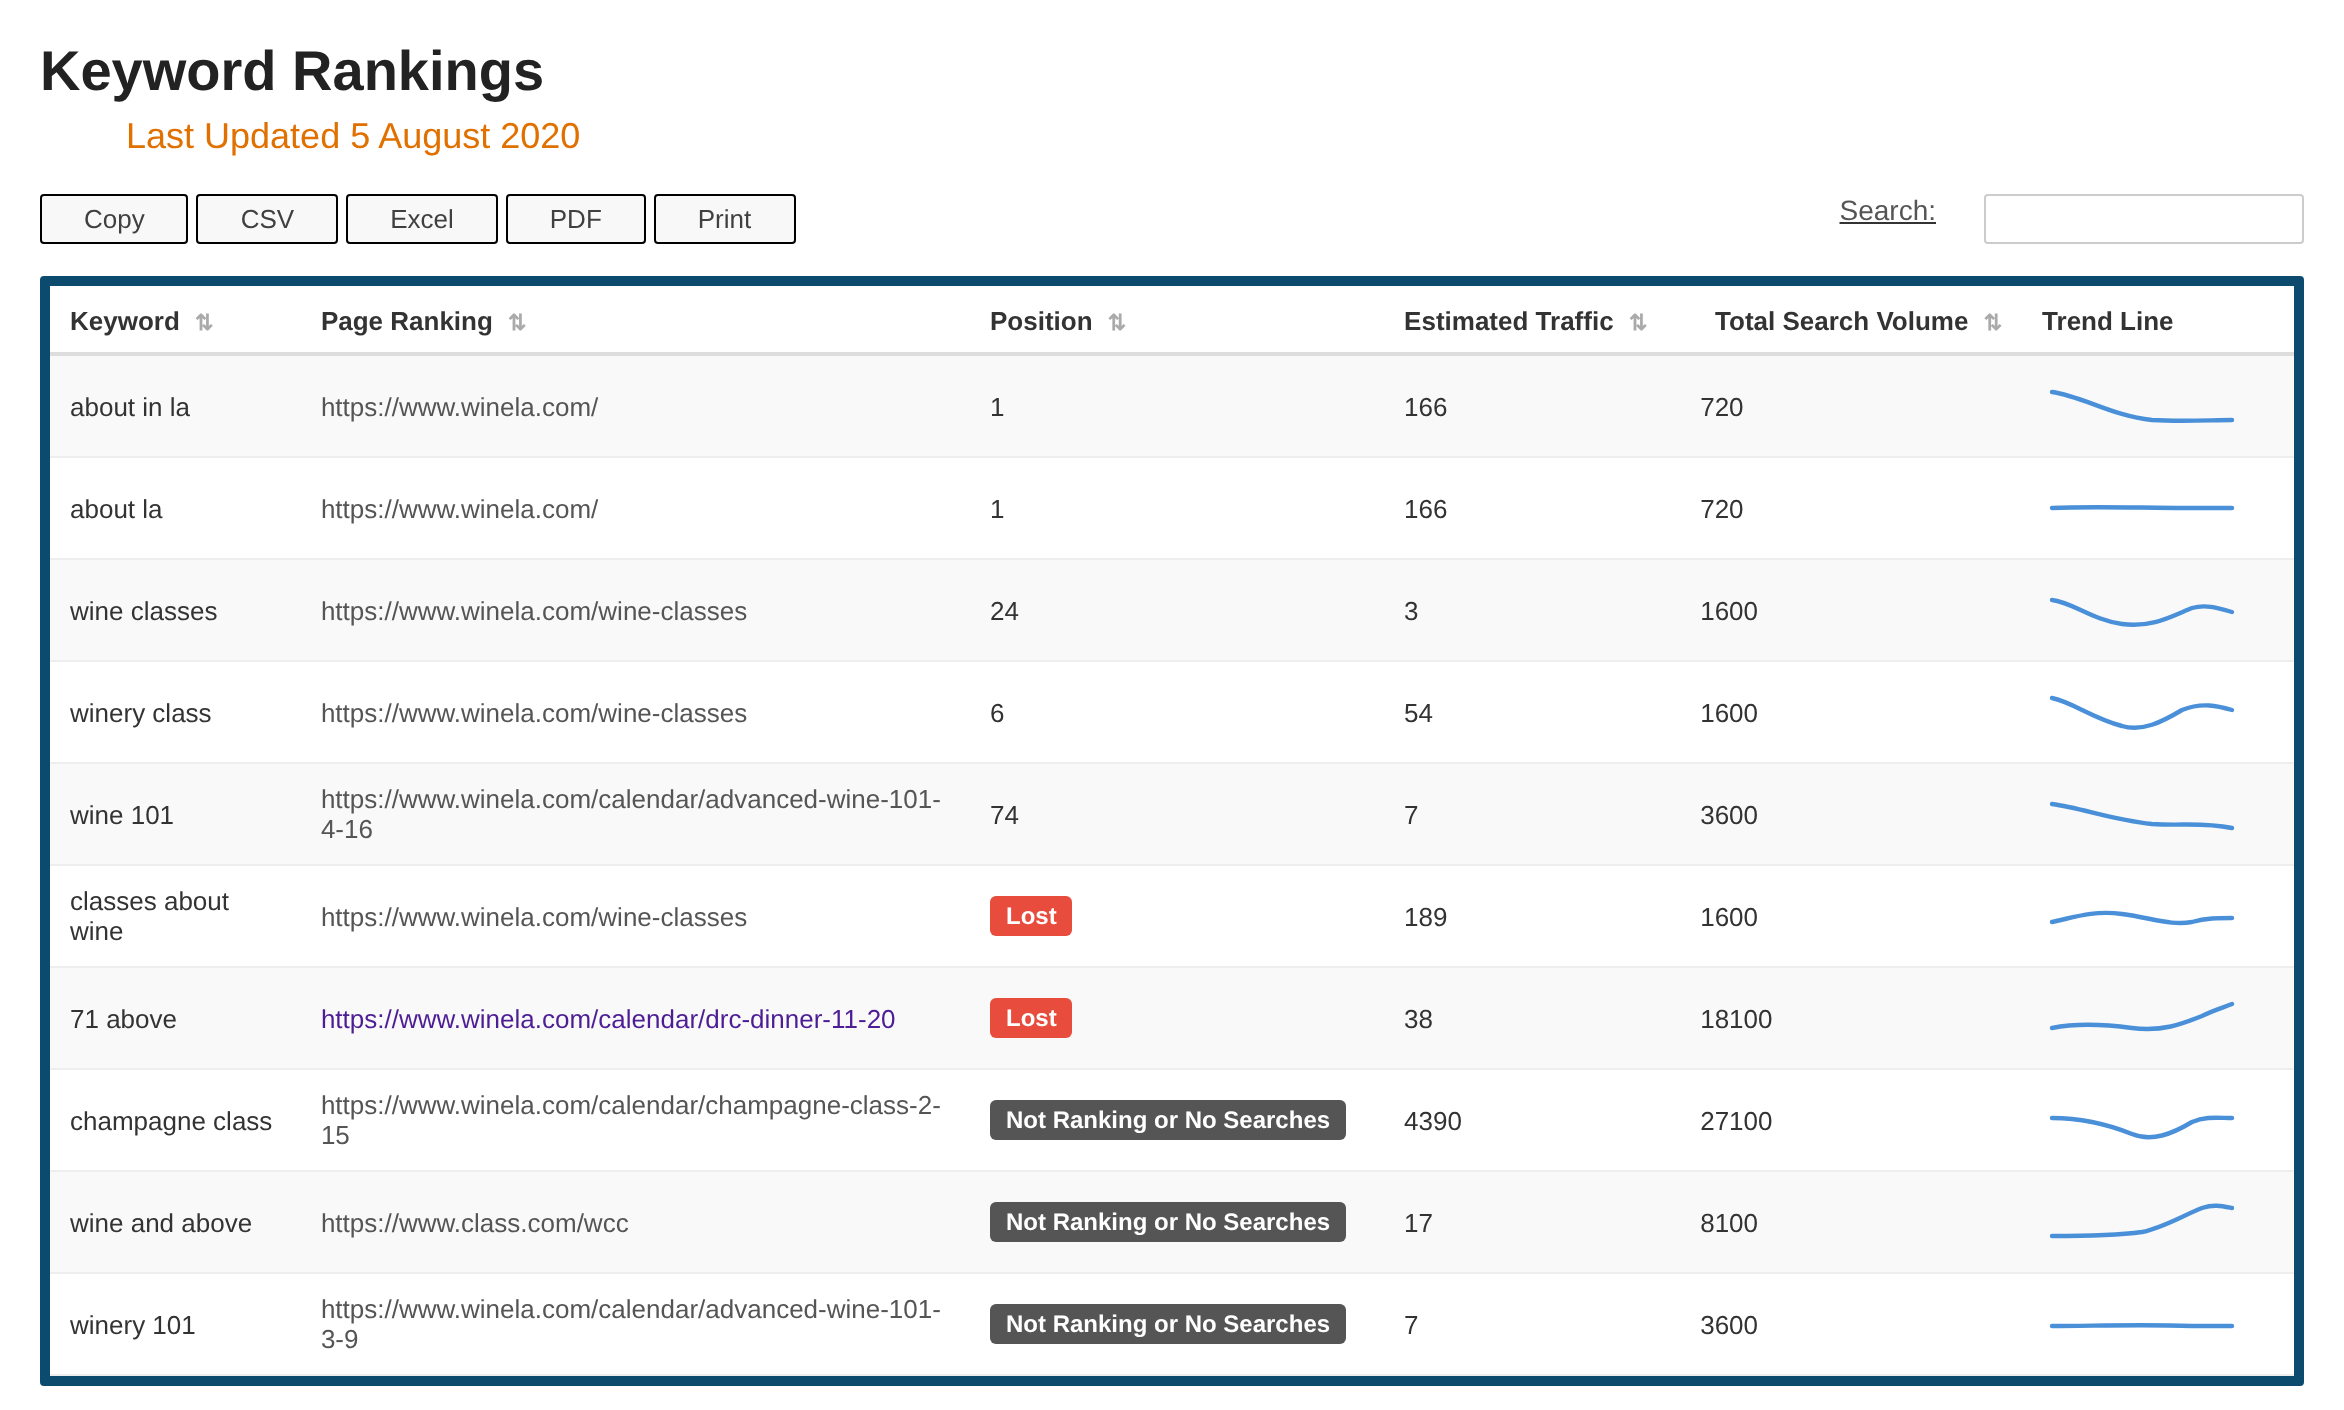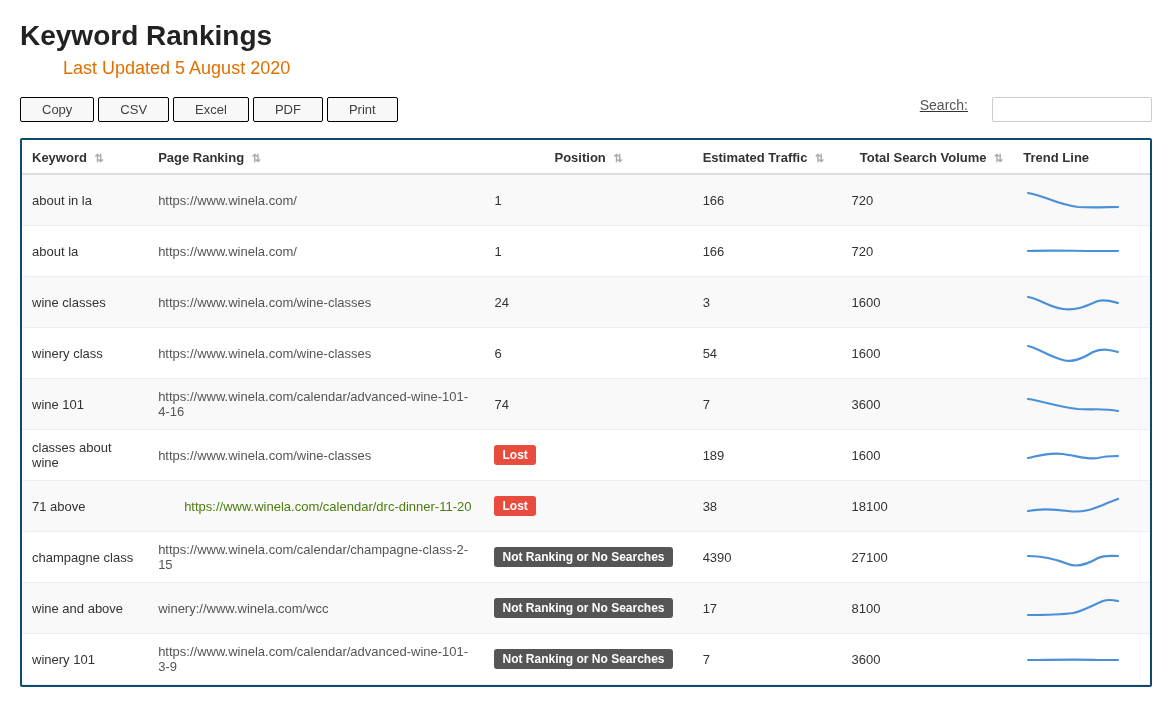--- a/index.html
+++ b/index.html
@@ -21,21 +21,21 @@
     .search-bar { margin-left: auto; display: flex; align-items: flex-start; gap: 24px; text-decoration: underline; }
     .search-bar label { font-size: 14px; color: #555; }
     .search-bar input {
       border: 1px solid #ccc;
       padding: 4px 8px;
       font-size: 13px;
       width: 160px;
       border-radius: 2px;
     }
 
-    .table-container { border: 2px solid #0c4a6e; border-radius: 2px; overflow-x: auto; }
+    .table-container { border: 5px solid #0c4a6e; border-radius: 2px; overflow-x: auto; }
     table { width: 100%; border-collapse: collapse; }
     thead tr { border-bottom: 2px solid #ddd; background: #fff; }
     thead th {
       padding: 10px 10px 8px 10px;
       text-align: left;
       font-size: 13px;
       font-weight: 600;
       color: #333;
       white-space: nowrap;
       vertical-align: bottom;
@@ -69,21 +69,21 @@
       border-radius: 3px;
       font-size: 12px;
       font-weight: 600;
       white-space: nowrap;
     }
 
     .trend-svg { display: block; }
 
     .col-keyword { width: 120px; }
     .col-page { width: 320px; }
-    .col-position { width: 170px; text-align: center; }
+    .col-position { width: 170px; }
     .col-traffic { width: 130px; }
     .col-volume { width: 150px; text-align: right; }
     .col-trend { width: 130px; }
 
     a { color: #555; text-decoration: none; }
   </style>
 </head>
 <body>
 
 <h1>Keyword Rankings</h1>
@@ -198,21 +198,21 @@
           <td>189</td>
           <td>1600</td>
           <td>
             <svg class="trend-svg" width="100" height="30" viewBox="0 0 100 30">
       <path d="M5,18 C15,16 25,12 40,14 C55,16 65,20 75,18 C82,16 88,16 95,16" fill="none" stroke="#4a90d9" stroke-width="2.2" stroke-linecap="round" stroke-linejoin="round"></path>
     </svg>
           </td>
         </tr>
         <tr>
           <td>71 above</td>
-          <td><a href="#" style="color: #4d7c0f; font-size: 13px; margin-left: 26px;">https://www.winela.com/calendar/drc-dinner-11-20</a></td>
+          <td><a href="#" style="color: #4c1d95; font-size: 13px;">https://www.winela.com/calendar/drc-dinner-11-20</a></td>
           <td><span class="badge-lost">Lost</span></td>
           <td>38</td>
           <td>18100</td>
           <td>
             <svg class="trend-svg" width="100" height="30" viewBox="0 0 100 30">
       <path d="M5,20 C15,18 30,18 45,20 C60,22 70,18 80,14 C86,11 90,10 95,8" fill="none" stroke="#4a90d9" stroke-width="2.2" stroke-linecap="round" stroke-linejoin="round"></path>
     </svg>
           </td>
         </tr>
         <tr>
@@ -222,21 +222,21 @@
           <td>4390</td>
           <td>27100</td>
           <td>
             <svg class="trend-svg" width="100" height="30" viewBox="0 0 100 30">
       <path d="M5,14 C15,14 30,16 45,22 C55,26 65,22 75,16 C82,13 88,14 95,14" fill="none" stroke="#4a90d9" stroke-width="2.2" stroke-linecap="round" stroke-linejoin="round"></path>
     </svg>
           </td>
         </tr>
         <tr>
           <td>wine and above</td>
-          <td><a href="#" style="color: rgb(85, 85, 85); font-size: 13px;">winery://www.winela.com/wcc</a></td>
+          <td><a href="#" style="color: rgb(85, 85, 85); font-size: 13px;">https://www.class.com/wcc</a></td>
           <td><span class="badge-notranking">Not Ranking or No Searches</span></td>
           <td>17</td>
           <td>8100</td>
           <td>
             <svg class="trend-svg" width="100" height="30" viewBox="0 0 100 30">
       <path d="M5,22 C20,22 35,22 50,20 C60,18 70,12 80,8 C86,6 90,7 95,8" fill="none" stroke="#4a90d9" stroke-width="2.2" stroke-linecap="round" stroke-linejoin="round"></path>
     </svg>
           </td>
         </tr>
         <tr>

